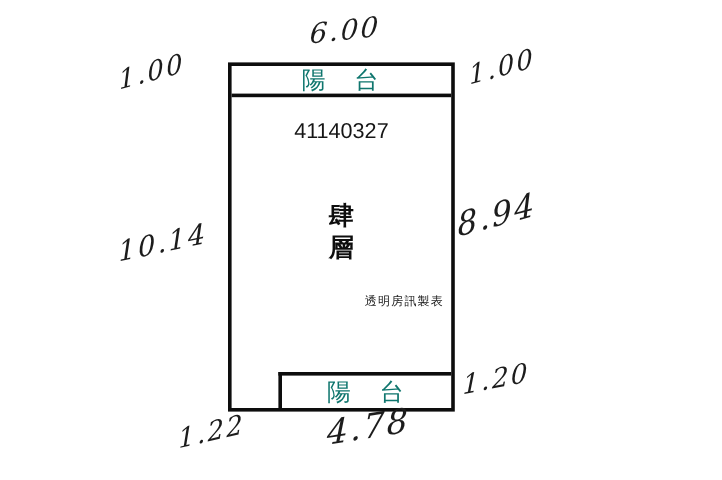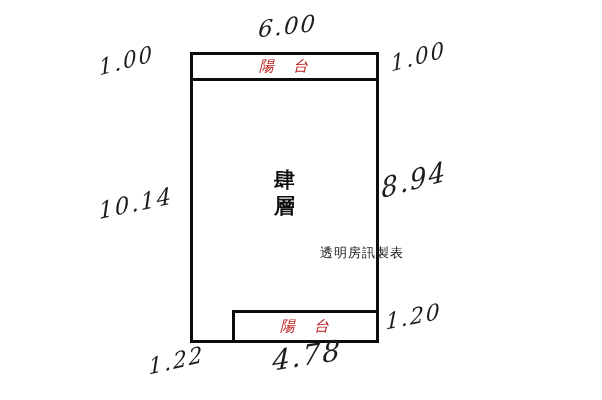--- a/index.html
+++ b/index.html
@@ -26,25 +26,24 @@
   
   .top-balcony {
     position: absolute;
     top: 0; left: 0; right: 0;
     height: 23px;
     border-bottom: 3px solid #0d0d0d;
     display: flex; align-items: center; justify-content: center;
   }
   .balcony-label {
     font-family: "Liberation Serif", serif;
-    font-size: 15px;
+    font-size: 20px;
     letter-spacing: 2px;
-    color: #b91c1c;
+    color: #0f766e;
     line-height: 1;
-    font-style: italic;
   }
   
   .bottom-balcony {
     position: absolute;
     left: 39px; right: 0;
     top: 255px; bottom: 0;
     border-top: 3px solid #0d0d0d;
     border-left: 3px solid #0d0d0d;
     display: flex; align-items: center; justify-content: center;
     box-sizing: border-box;
@@ -66,23 +65,23 @@
     text-align: center;
     font-family: "Liberation Serif", serif;
     font-weight: bold;
     font-size: 21px;
     line-height: 26px;
     color: #0e0e0e;
   }
   
   .watermark {
     position: absolute;
-    left: 320px; top: 244px;
+    left: 304px; top: 244px;
     font-family: Liberation Sans, sans-serif;
-    font-size: 13px;
+    font-size: 10px;
     letter-spacing: 1px;
     color: #1a1a1a;
     white-space: nowrap;
     background: transparent;
   }
   
   .hand {
     position: absolute;
     font-family: "DejaVu Serif", serif;
     font-style: italic;
@@ -105,20 +104,21 @@
 
 <div class="canvas">
 
   <div class="main-rect">
 
     <div class="top-balcony">
       <span class="balcony-label">陽　台</span>
     </div>
 
     <div class="center-ids">
+      <div>41140327</div>
     </div>
 
     <div class="floor-label">
       <div>肆</div>
       <div>層</div>
     </div>
 
     <div class="bottom-balcony">
       <span class="balcony-label">陽　台</span>
     </div>

